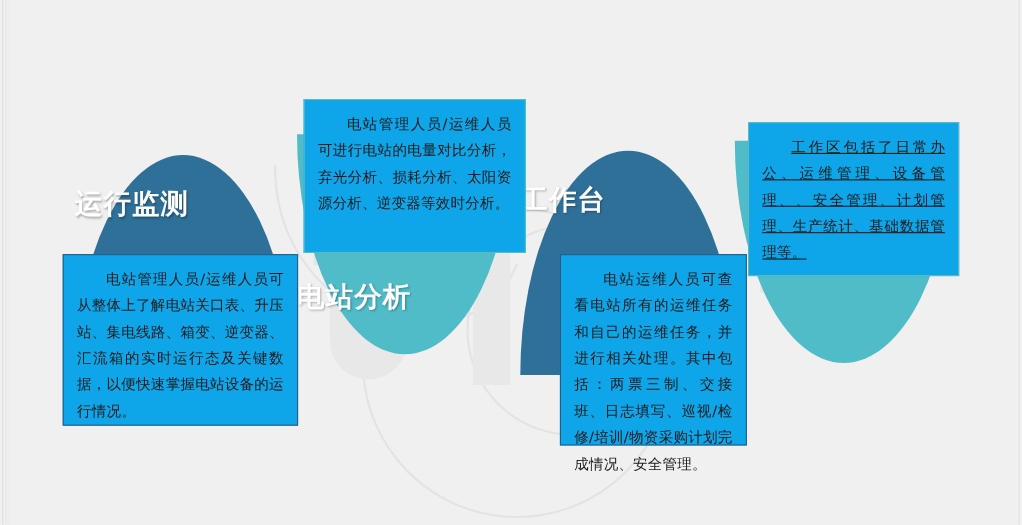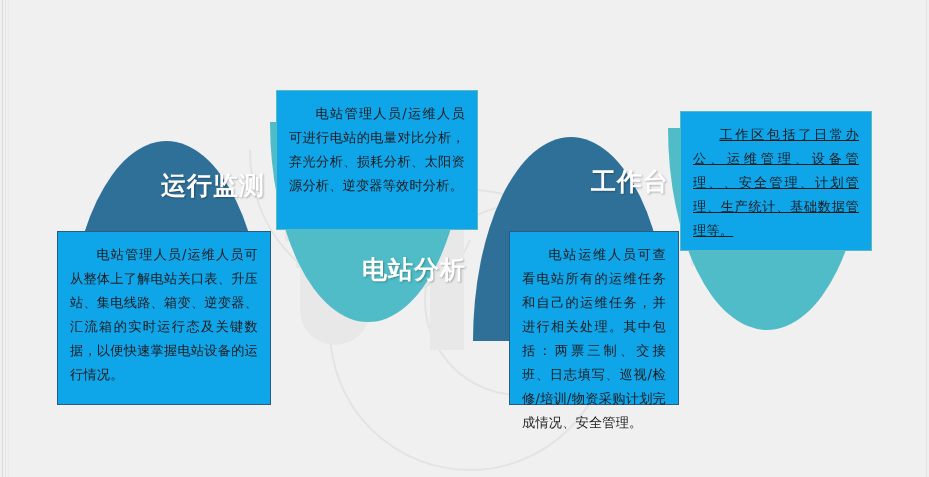--- a/index.html
+++ b/index.html
@@ -63,21 +63,21 @@
   .dome-down {
     border-radius: 0 0 50% 50% / 0 0 100% 100%;
   }
   .shape-blue { background: #2f7099; }
   .shape-teal { background: #4fbcc8; }
 
   .shape-title {
     position: absolute;
     left: 0;
     width: 100%;
-    text-align: right;
+    text-align: left;
     color: #ffffff;
     font-weight: bold;
     font-size: 25px;
     letter-spacing: 1px;
     text-shadow: 1px 1px 2px rgba(0,0,0,0.28);
     white-space: nowrap;
   }
 
   .textbox {
     position: absolute;
@@ -119,21 +119,21 @@
       <rect x="329" y="222" width="16" height="16"></rect>
       <rect x="296" y="258" width="10" height="10"></rect>
       <rect x="322" y="262" width="10" height="10"></rect>
       <rect x="691" y="232" width="30" height="34"></rect>
     </g>
   </svg>
 
   <div class="shape dome-up shape-blue z-shape" style="left:68px; top:141px; width:197px; height:204px;">
   </div>
   <div class="shape-title z-shape-front" style="left:68px; top:169px; width:197px;">运行监测</div>
-  <div class="textbox tb-blue z-box" style="left:57px; top:231px; width:214px; height:174px;">电站管理人员/运维人员可从整体上了解电站关口表、升压站、集电线路、箱变、逆变器、汇流箱的实时运行态及关键数据，以便快速掌握电站设备的运行情况。</div>
+  <div class="textbox tb-blue z-box" style="left:57px; top:231px; width:214px; height:156px;">电站管理人员/运维人员可从整体上了解电站关口表、升压站、集电线路、箱变、逆变器、汇流箱的实时运行态及关键数据，以便快速掌握电站设备的运行情况。</div>
 
   <div class="shape dome-down shape-teal z-shape" style="left:270px; top:122px; width:196px; height:200px;">
   </div>
   <div class="shape-title z-shape-front" style="left:270px; top:253px; width:196px;">电站分析</div>
   <div class="textbox tb-teal z-box" style="left:276px; top:90px; width:202px; height:140px;">电站管理人员/运维人员可进行电站的电量对比分析，弃光分析、损耗分析、太阳资源分析、逆变器等效时分析。</div>
 
   <div class="shape dome-up shape-blue z-shape-front" style="left:473px; top:137px; width:196px; height:204px;">
   </div>
   <div class="shape-title z-shape-front" style="left:473px; top:165px; width:196px;">工作台</div>
   <div class="textbox tb-blue z-box" style="left:484px; top:231px; width:170px; height:174px;margin-left:25px;">电站运维人员可查看电站所有的运维任务和自己的运维任务，并进行相关处理。其中包括：两票三制、交接班、日志填写、巡视/检修/培训/物资采购计划完成情况、安全管理。</div>

